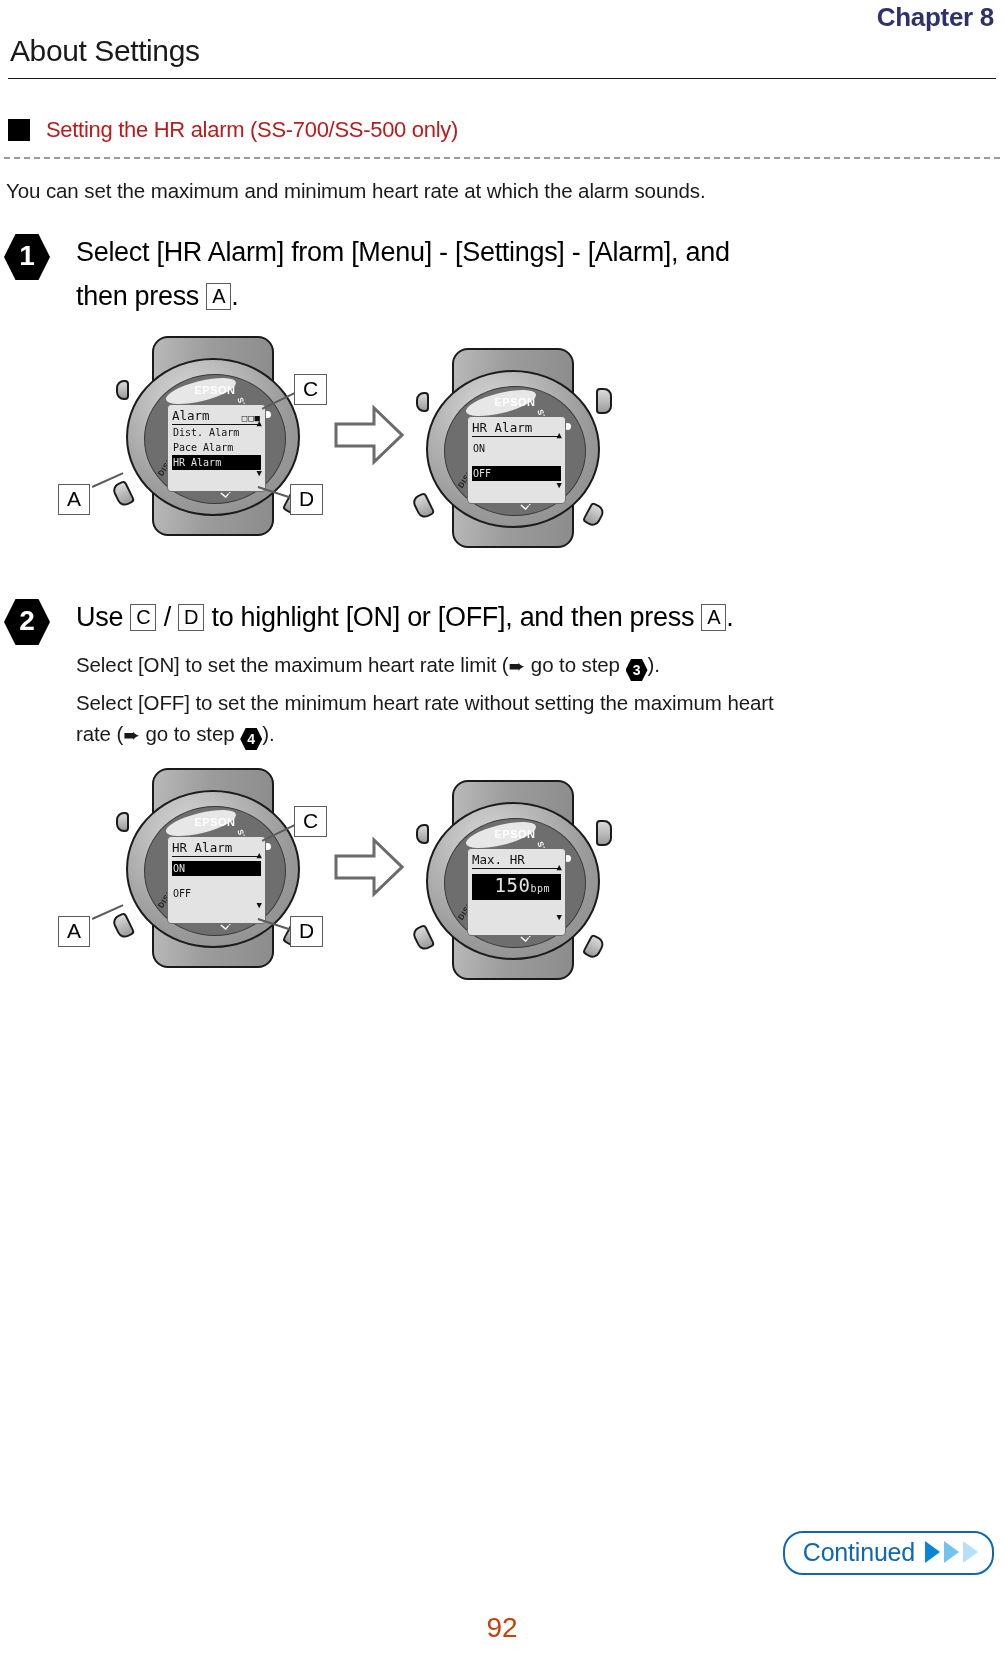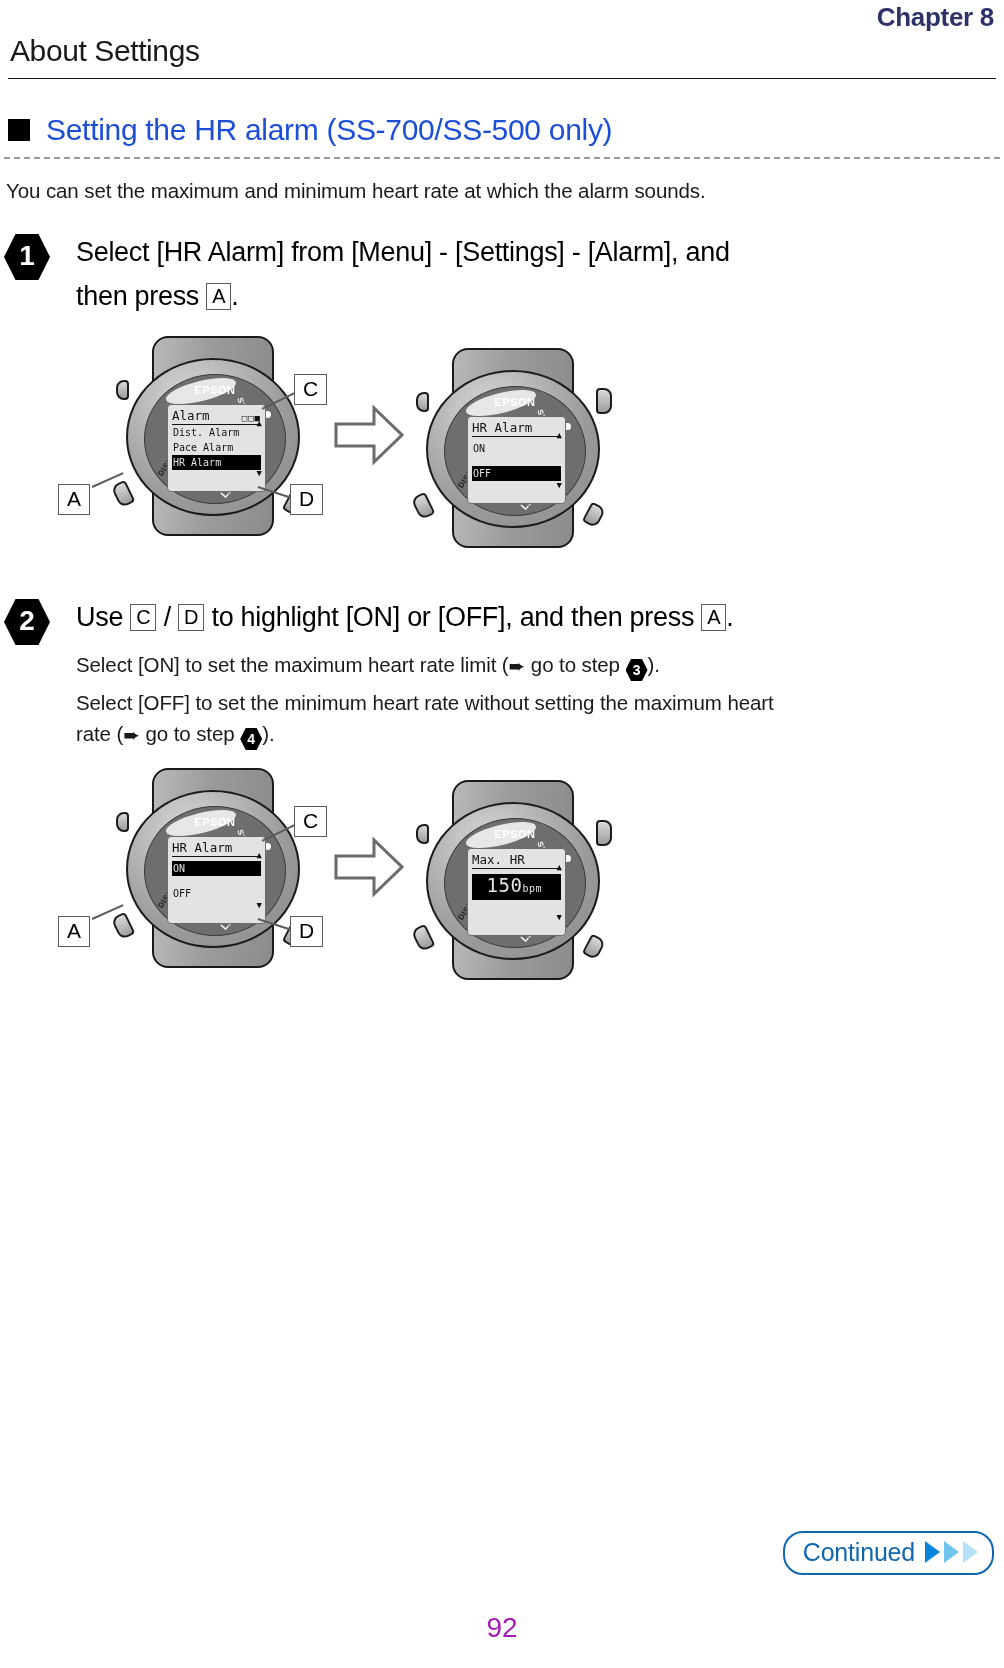--- a/index.html
+++ b/index.html
@@ -46,24 +46,24 @@
     margin: 34px 0 0 8px;
   }
   .section-bullet {
     width: 22px;
     height: 22px;
     background: #000;
     flex: none;
     margin-right: 16px;
   }
   .section-title {
-    font-size: 30px;
+    font-size: 22px;
     letter-spacing: -0.3px;
     line-height: 34px;
-    color: #1d4ed8;
+    color: #b91c1c;
   }
   .dashed-rule {
     margin: 10px 4px 0 4px;
     border-top: 2px dashed #9a9a9a;
   }
 
   
   .intro {
     margin: 16px 0 0 6px;
     font-size: 20.5px;
@@ -245,21 +245,21 @@
   .lcd-row.hl {
     background: #000;
     color: #e3e3e3;
   }
   .lcd-bignum {
     background: #000;
     color: #e3e3e3;
     font-size: 19px;
     line-height: 23px;
     text-align: right;
-    padding-right: 19px;
+    padding-right: 11px;
     margin-top: 5px;
     letter-spacing: 0.5px;
   }
   .lcd-bignum .unit { font-size: 10px; }
   .lcd-marks {
     font-size: 9px;
     letter-spacing: 1px;
     display: inline-block;
   }
   .side-caret {
@@ -359,21 +359,21 @@
   .tri.t2 { border-left-color: #72c3ee; }
   .tri.t3 { border-left-color: #b6e0f7; }
 
   .page-number {
     position: absolute;
     bottom: 24px;
     left: 0;
     width: 100%;
     text-align: center;
     font-size: 28px;
-    color: #a21caf;
+    color: #c2410c;
   }
 </style>
 </head>
 <body>
 
 <div class="page-header">
   <div class="chapter-label">Chapter 8</div>
   <div class="chapter-title">About Settings</div>
 </div>
 <div class="header-rule"></div>

